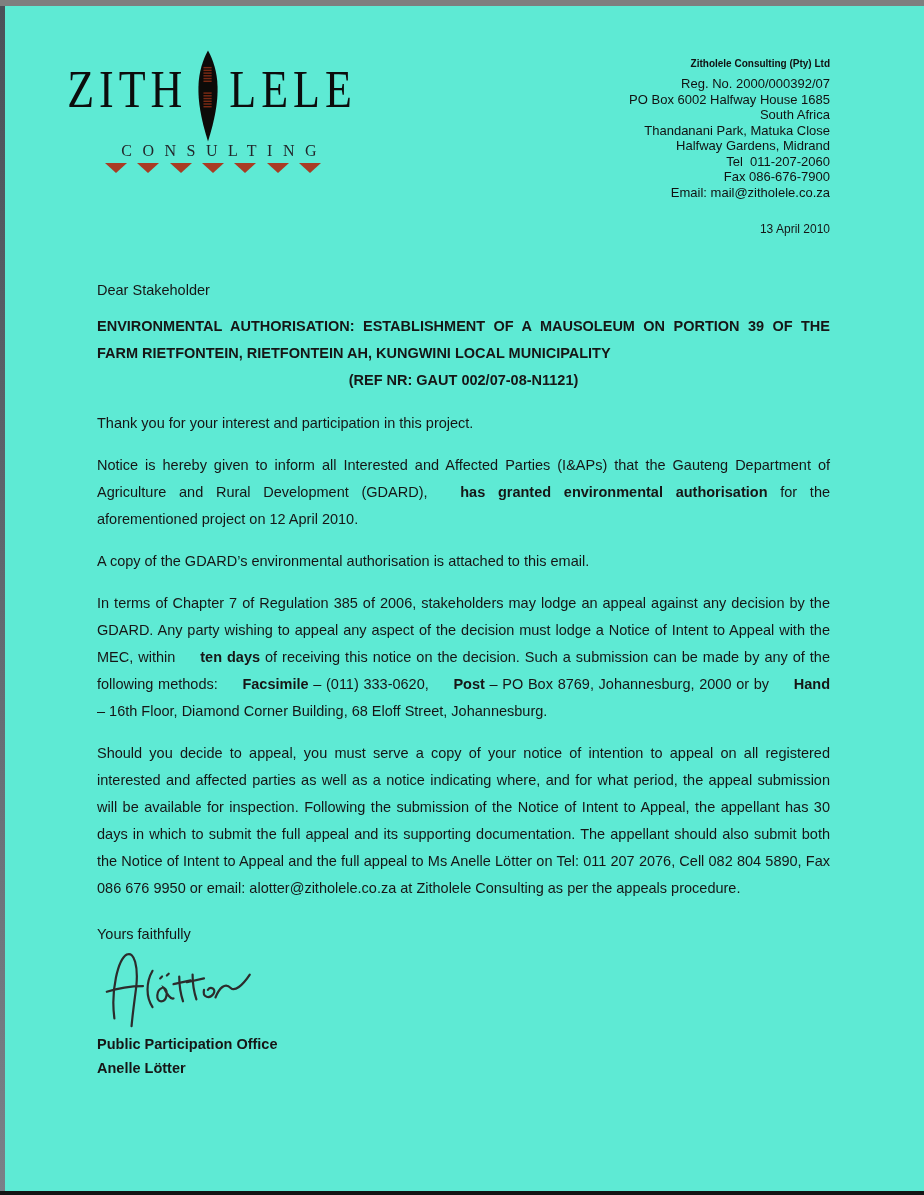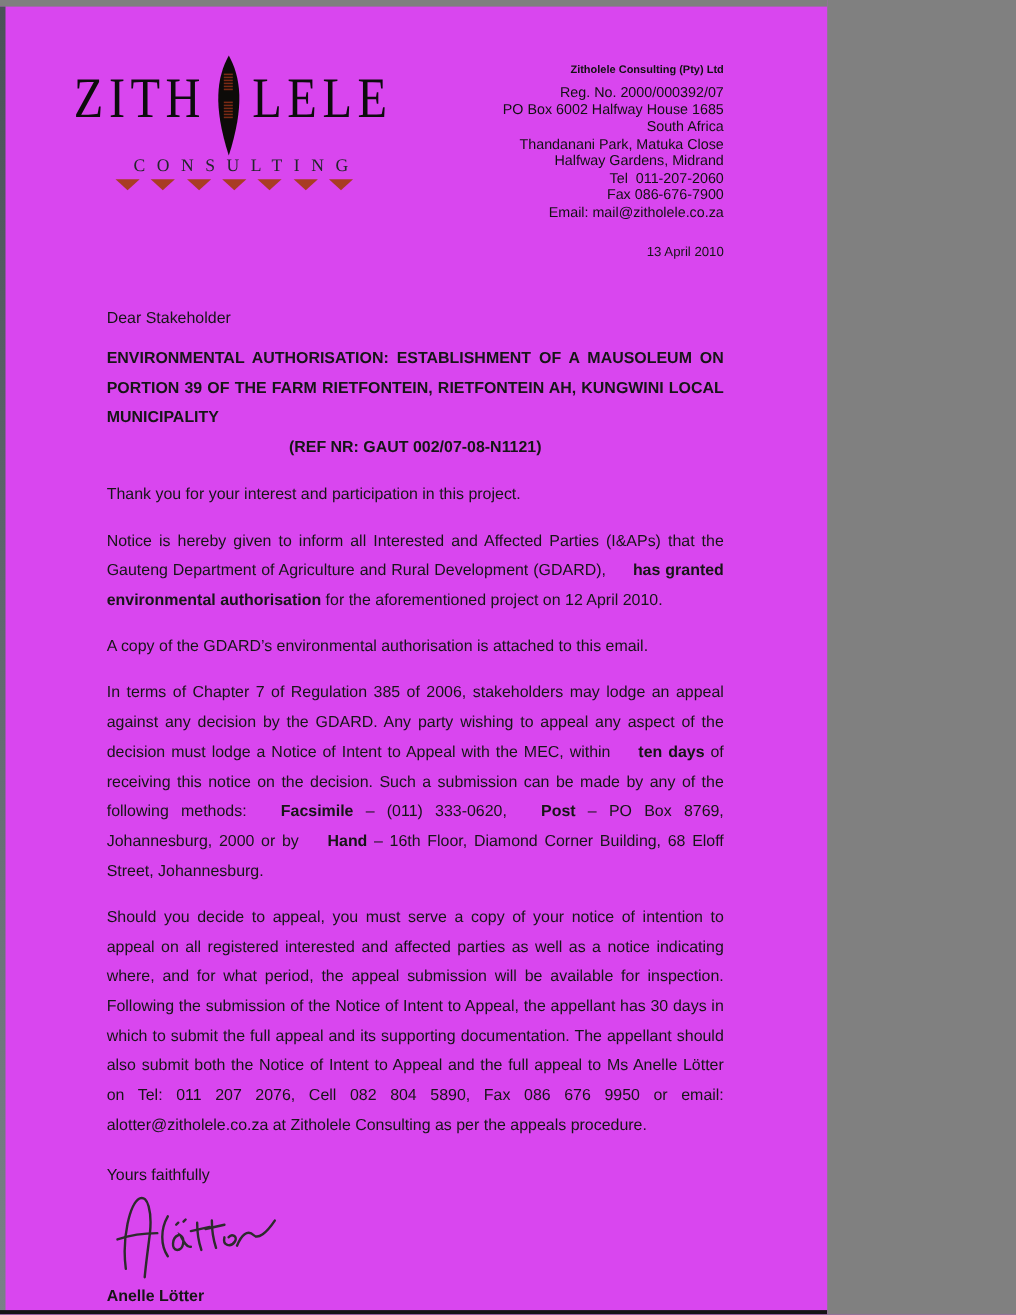--- a/index.html
+++ b/index.html
@@ -1,16 +1,16 @@
 <!DOCTYPE html>
 <html><head>
 <meta charset="utf-8">
 <style>
   html,body{margin:0;padding:0;background:#808080;}
-  .frame{position:relative;width:752px;height:1195px;background:#d946ef;overflow:hidden;
+  .frame{position:relative;width:924px;height:1195px;background:#5eead4;overflow:hidden;
          font-family:"Liberation Sans","DejaVu Sans",sans-serif;color:#161616;}
   .edge-top{position:absolute;top:0;left:0;width:100%;height:6px;background:#7f7f7f;}
   .edge-left{position:absolute;top:6px;left:0;width:5px;height:1189px;
              background:linear-gradient(180deg,#4b5259 0%,#5d646b 40%,#7a8188 100%);}
   .edge-bottom{position:absolute;bottom:0;left:0;width:100%;height:4px;background:#141414;}
   .content{position:relative;padding:54px 94px 0 97px;}
 
   
   .header-row{display:flex;justify-content:space-between;align-items:flex-start;}
   .logo{width:230px;margin-top:8px;}
@@ -133,20 +133,20 @@
         <path d="M80,32 C80,42 82,52 84,58"></path>
         <path d="M74,40 L92,36"></path>
         <path d="M94,30 C94,40 96,50 98,56"></path>
         <path d="M88,38 L106,34"></path>
         <path d="M106,46 C104,54 112,56 116,50 C119,45 113,42 110,46"></path>
         <path d="M118,54 C122,44 128,38 134,44 C138,48 146,42 154,30"></path>
       </g>
     </svg>
 
     <div class="sig-block">
+      <div>Public Participation Office</div>
       <div>Anelle Lötter</div>
-      <div>Public Participation Office</div>
     </div>
 
   </div>
 
   <div class="edge-bottom"></div>
 </div>
 
 </body></html>

